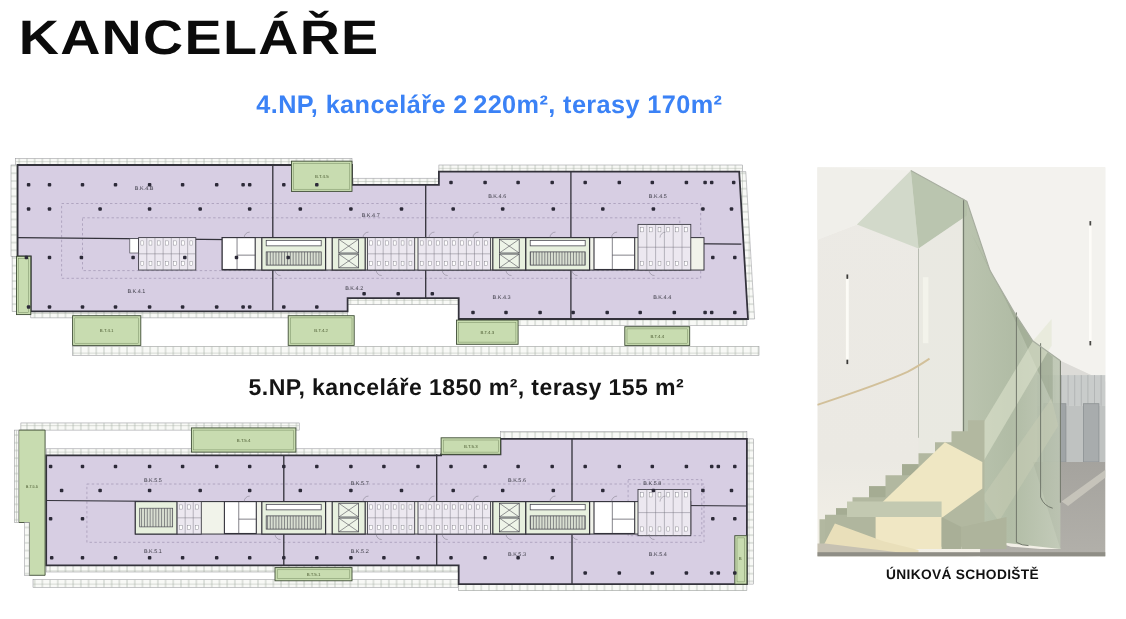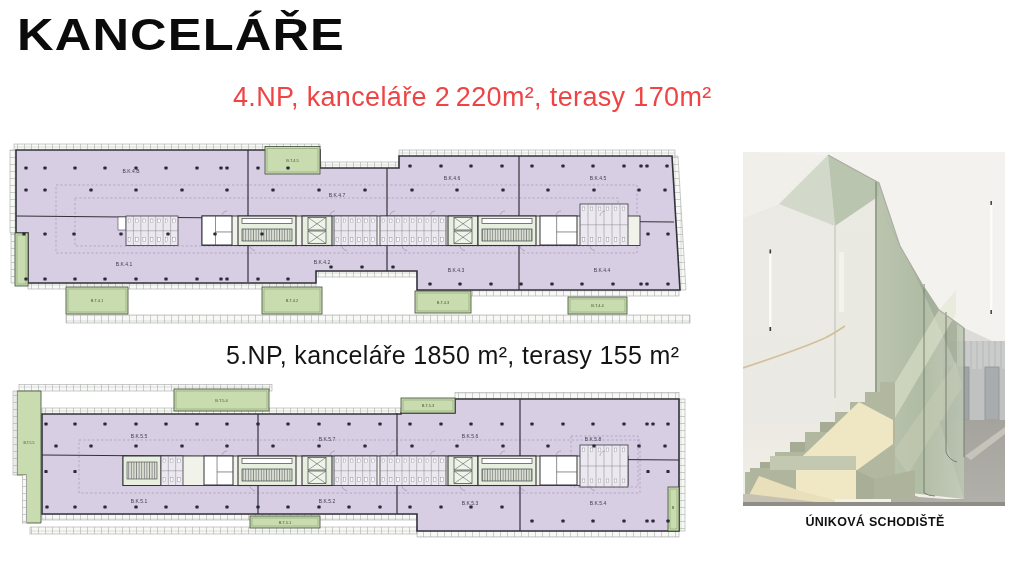--- a/index.html
+++ b/index.html
@@ -2,23 +2,23 @@
 <html><head><meta charset="utf-8">
 <style>
   html,body{margin:0;padding:0;background:#ffffff;width:1024px;height:563px;overflow:hidden;}
   body{font-family:"Liberation Sans", sans-serif;position:relative;}
   .abs{position:absolute;}
 </style></head>
 <body>
 
 <div class="abs" style="left:17px;top:10px;font-weight:bold;font-size:44px;color:#0b0b0b;transform:scaleX(1.15);transform-origin:left;letter-spacing:1px;">KANCELÁŘE</div>
 
-<div class="abs" style="left:233px;top:82px;font-weight:normal;font-size:27px;color:#ef4444;letter-spacing:0.35px;">4.NP, kanceláře 2 220m², terasy 170m²</div>
-
-<div class="abs" style="left:226px;top:341px;font-weight:normal;font-size:25px;color:#141414;letter-spacing:0.35px;">5.NP, kanceláře 1850 m², terasy 155 m²</div>
+<div class="abs" style="left:233px;top:82px;font-weight:bold;font-size:23px;color:#3b82f6;letter-spacing:0.35px;">4.NP, kanceláře 2 220m², terasy 170m²</div>
+
+<div class="abs" style="left:226px;top:341px;font-weight:bold;font-size:21px;color:#141414;letter-spacing:0.35px;">5.NP, kanceláře 1850 m², terasy 155 m²</div>
 
 <svg class="abs" style="left:0;top:140px" width="710" height="190" viewBox="0 140 710 190">
 <defs>
 <pattern id="tick" width="7" height="6" patternUnits="userSpaceOnUse">
   <line x1="0" y1="3" x2="7" y2="3" stroke="#b9c0b6" stroke-width="0.5"></line>
   <line x1="3.5" y1="0" x2="3.5" y2="6" stroke="#a2aba0" stroke-width="0.55"></line>
 </pattern>
 <pattern id="tickv" width="6" height="7" patternUnits="userSpaceOnUse">
   <line x1="3" y1="0" x2="3" y2="7" stroke="#b9c0b6" stroke-width="0.5"></line>
   <line x1="0" y1="3.5" x2="6" y2="3.5" stroke="#a2aba0" stroke-width="0.55"></line>

